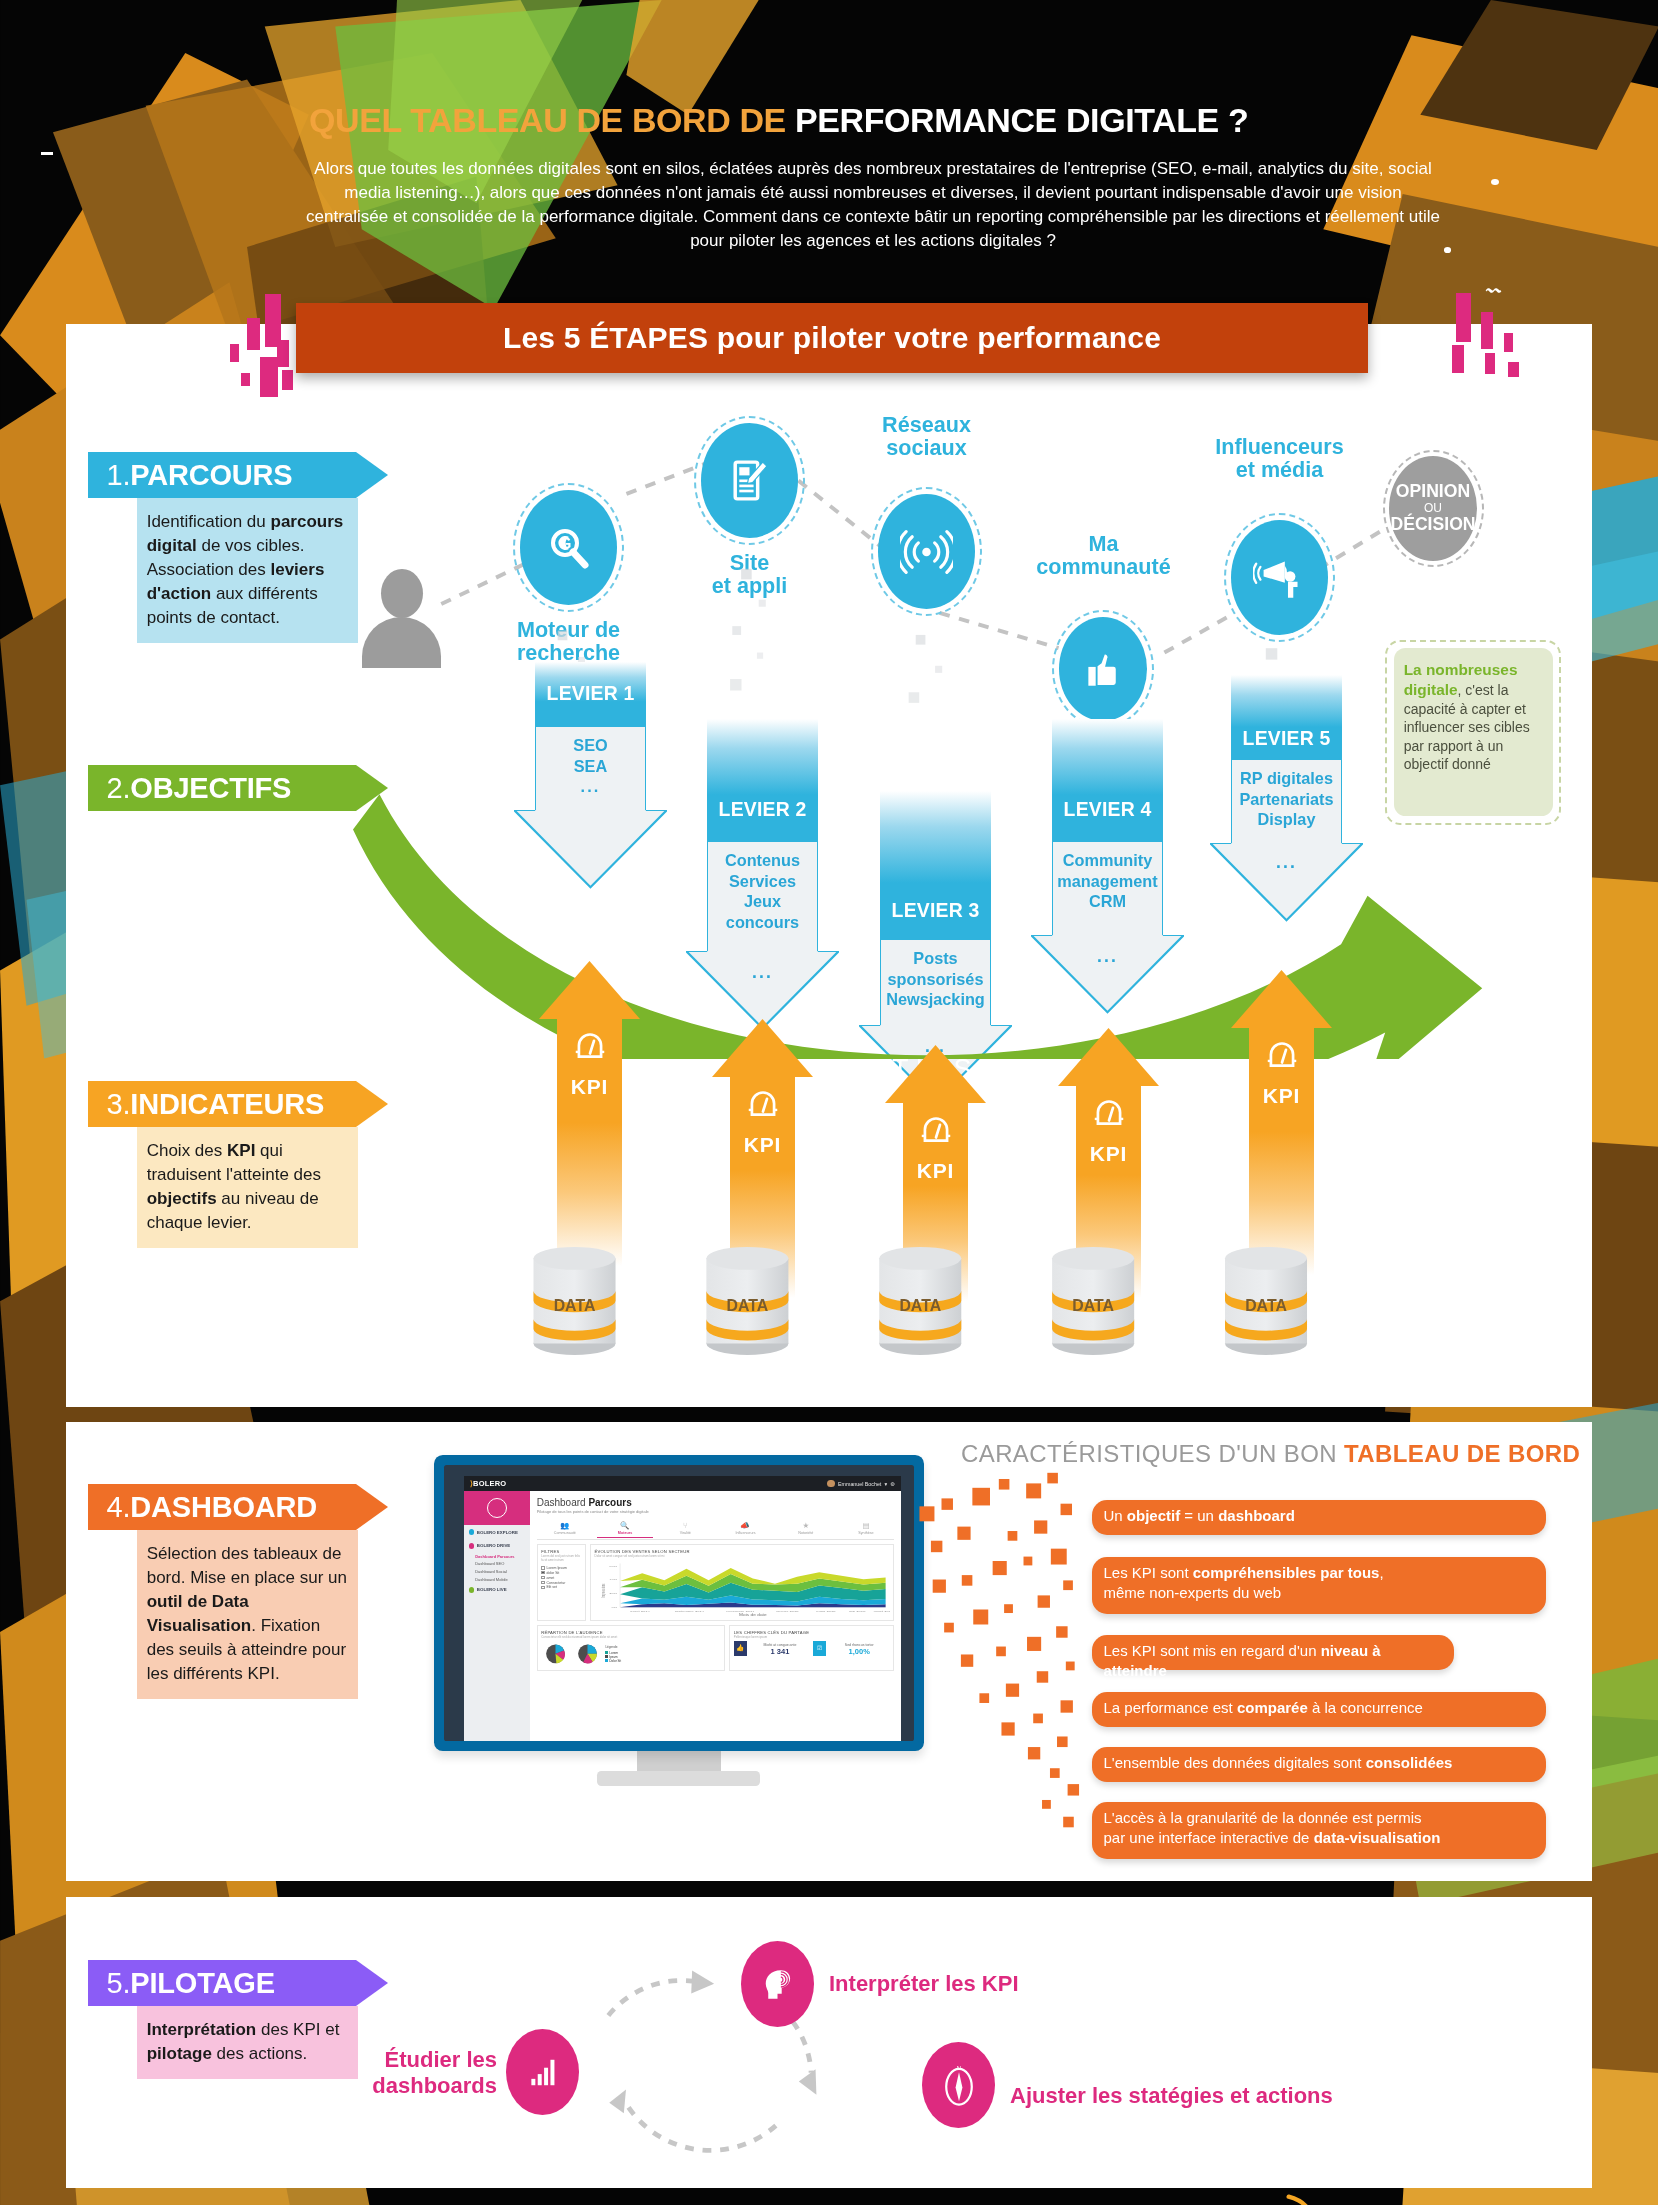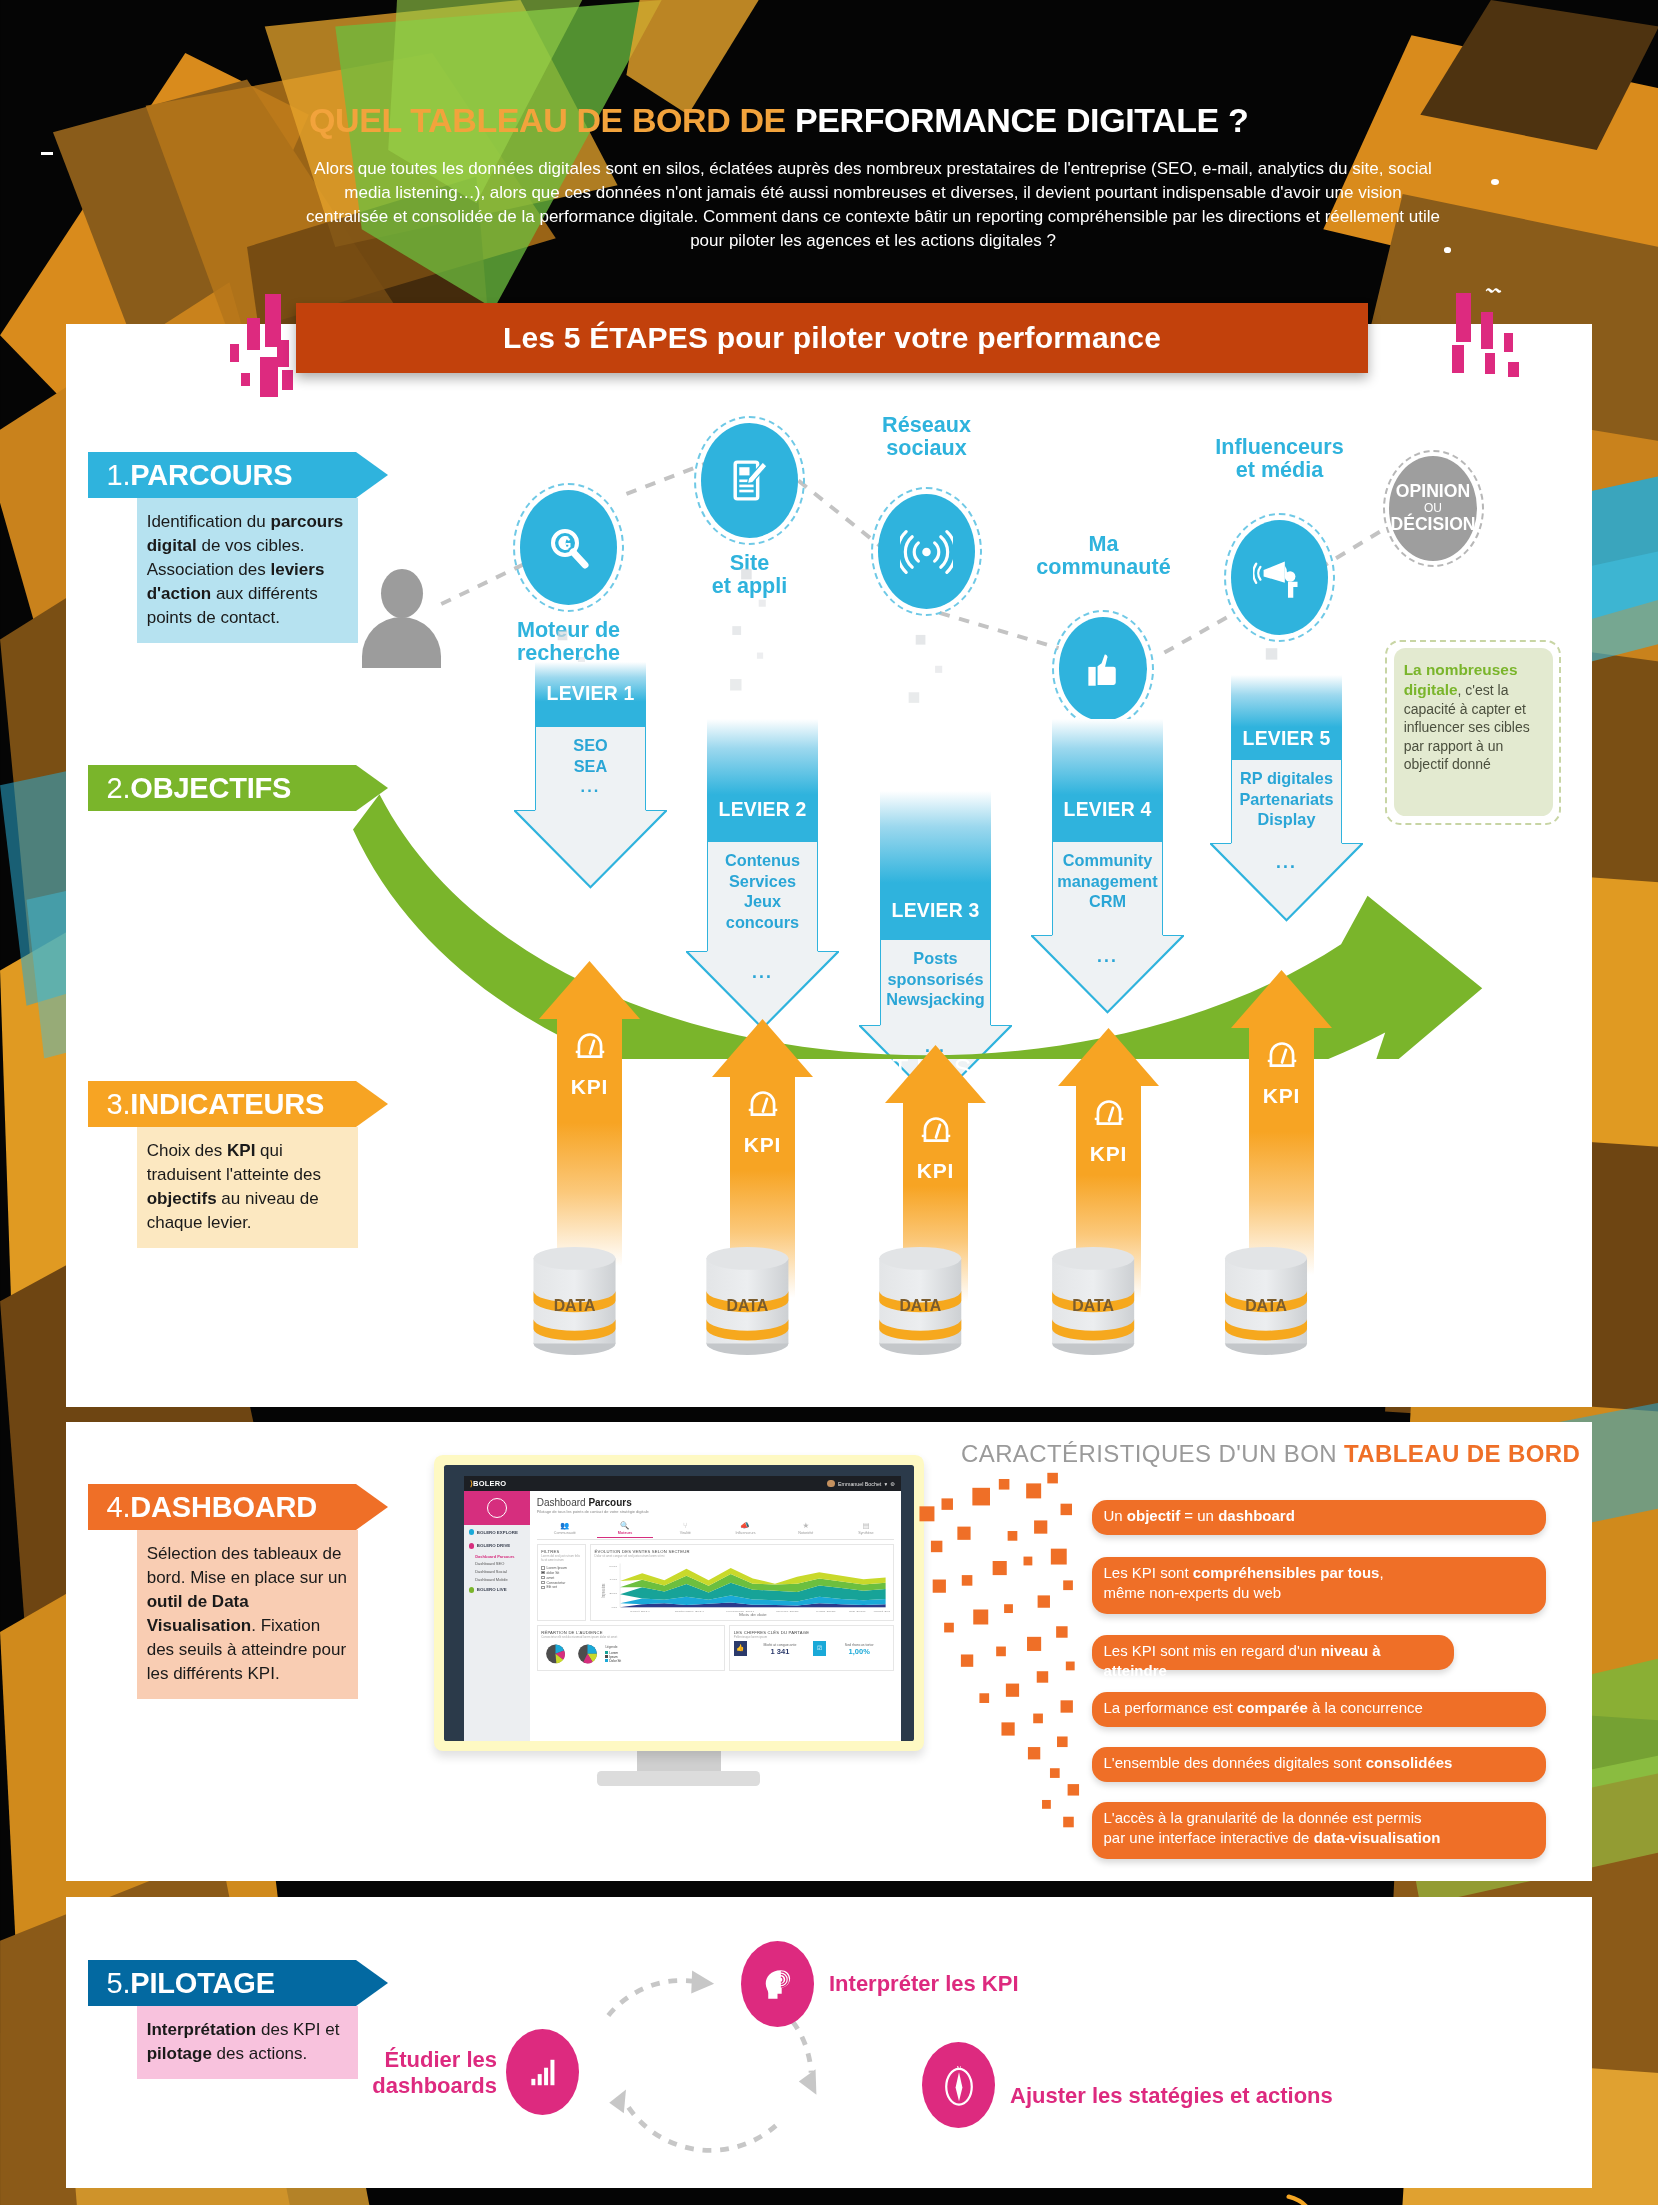--- a/index.html
+++ b/index.html
@@ -159,21 +159,21 @@
     font-family:"Liberation Sans Narrow","Liberation Sans",sans-serif; font-size:15.4px; }
   #callout-dash {
     position:absolute; left:1385px; top:640px; width:176px; height:185px;
     border:2.2px dashed #c8d5a4; border-radius:15px;
   }
 
   
   #mon { position:absolute; left:434px; top:1455px; width:490px; height:335px; }
   #mon .bezel {
     position:absolute; left:0; top:0; width:490px; height:296px;
-    background:#fef9c3; border-radius:8.8px; padding:9.7px;
+    background:#0369a1; border-radius:8.8px; padding:9.7px;
     box-shadow:0 5.3px 9.7px rgba(0,0,0,.12);
   }
   #mon .screen {
     width:100%; height:100%; background:#2b3a4a; border-radius:2.6px;
     padding:11.5px 13.2px 0 20px; overflow:hidden; position:relative;
   }
   #mon .neck { position:absolute; left:203px; top:291px; width:84px; height:27px; background:#cfcfcf; }
   #mon .foot { position:absolute; left:163px; top:316px; width:163px; height:15px;
     background:#dcdcdc; border-radius:4.4px; }
 
@@ -353,21 +353,21 @@
 <div class="step" style="left:88px;top:1484px;">
   <div class="step-head" style="background:#ef6f27">
     <span class="num">4.</span><span>DASHBOARD</span>
   </div>
   <div class="step-body" style="background:#f9cdb3">
     Sélection des tableaux de bord. Mise en place sur un <b>outil de Data Visualisation</b>. Fixation des seuils à atteindre pour les différents KPI.
   </div>
 </div>
 
 <div class="step" style="left:88px;top:1960px;">
-  <div class="step-head" style="background:#0369a1">
+  <div class="step-head" style="background:#8b5cf6">
     <span class="num">5.</span><span>PILOTAGE</span>
   </div>
   <div class="step-body" style="background:#f8c2dd">
     <b>Interprétation</b> des KPI et <b>pilotage</b> des actions.
   </div>
 </div>
 
 <svg style="position:absolute;left:0;top:0;width:1659px;height:1411px;pointer-events:none" viewBox="0 0 3761 3200" width="1659" height="1411">
   <g stroke="#c3c3c3" stroke-width="9" fill="none" stroke-dasharray="24 22" stroke-linecap="butt">
     <path d="M1000,1370 L1280,1235"></path>

